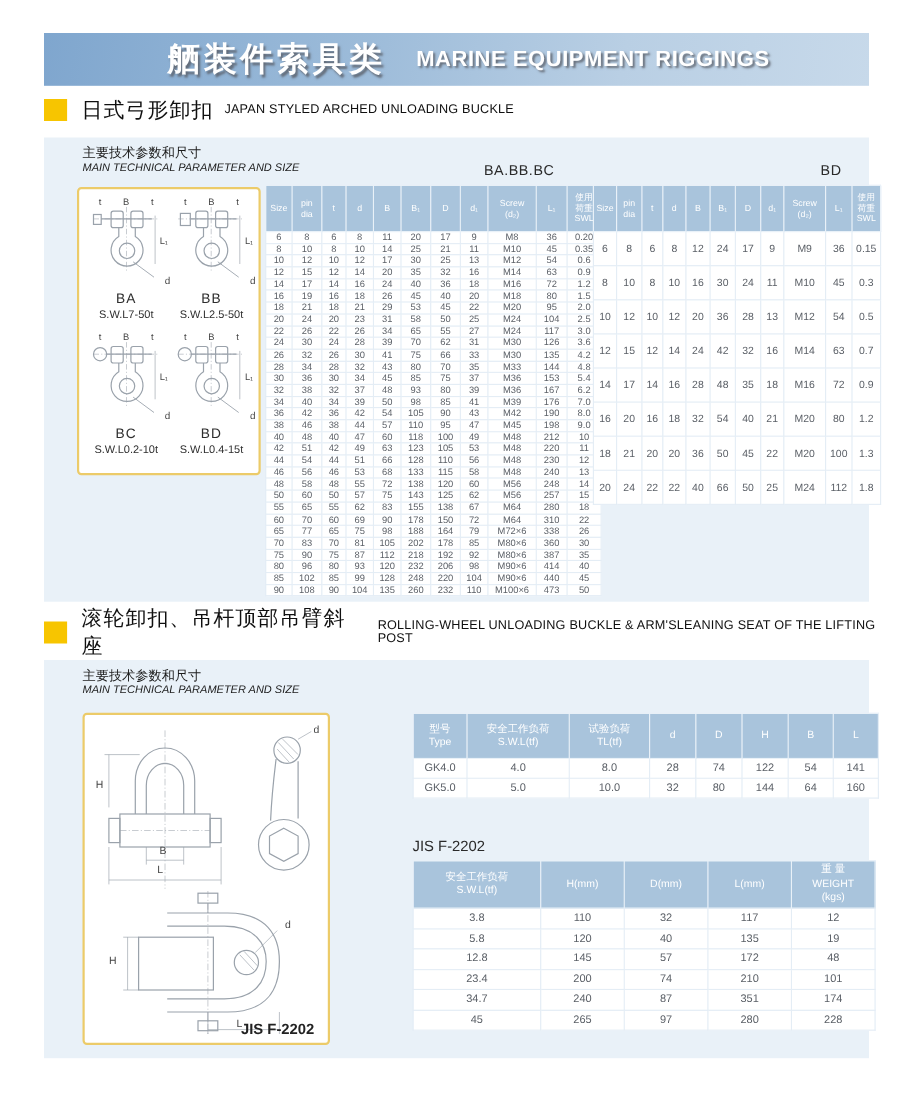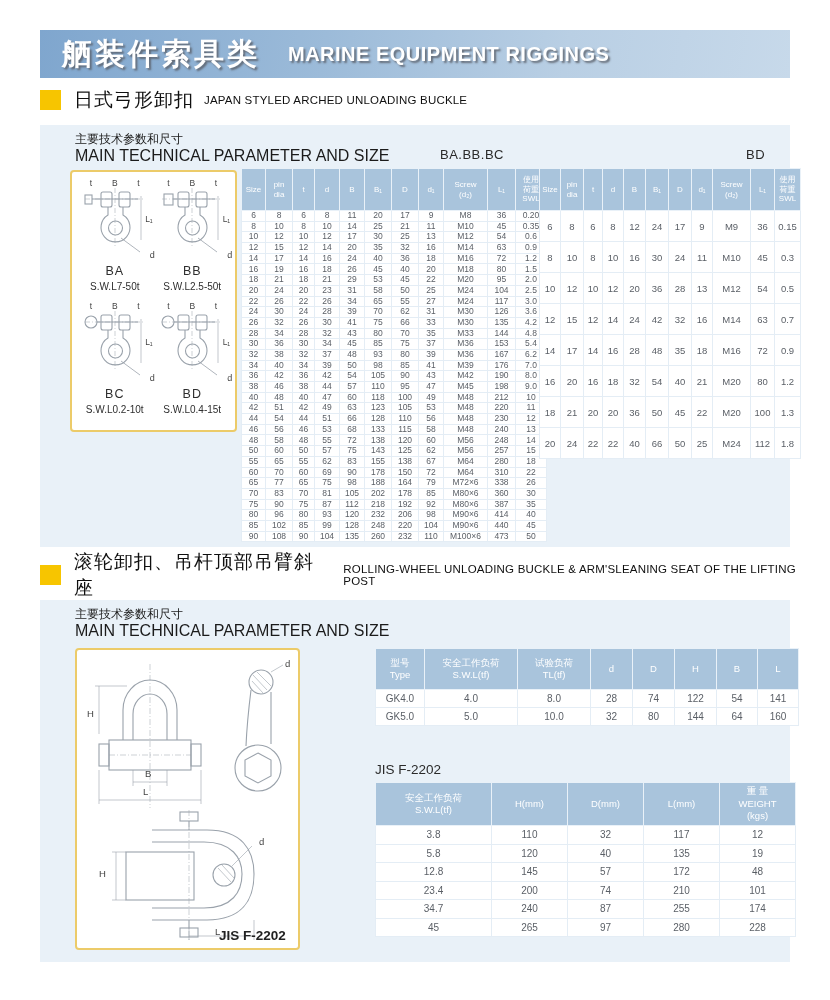--- a/index.html
+++ b/index.html
@@ -1,40 +1,40 @@
 <!DOCTYPE html>
 <html><head>
 <meta charset="utf-8">
 <style>
   html,body{margin:0;padding:0;background:#fff;}
   body{width:830px;height:1000px;position:relative;font-family:"Liberation Sans",sans-serif;overflow:hidden;}
 
   
   .banner{position:absolute;left:40px;top:30px;width:750px;height:48px;box-sizing:border-box;
     background:linear-gradient(100deg,#7fa6ce 0%,#9cbbd9 38%,#b9cfe4 70%,#c7d9ea 100%);
-    display:flex;align-items:center;padding-left:22px;}
+    display:flex;align-items:center;padding-left:22px;justify-content:center;}
   .banner-cn{font-size:30px;font-weight:bold;color:#fff;letter-spacing:3px;
     text-shadow:2px 2px 2px rgba(90,95,105,.85);}
   .banner-en{font-size:20px;font-weight:bold;color:#fff;margin-left:28px;letter-spacing:.5px;
     text-shadow:2px 2px 2px rgba(90,95,105,.85);}
 
   
   .sec-head{position:absolute;left:40px;display:flex;align-items:center;height:24px;}
   .sec-head.s1{top:88px;}
   .sec-head.s2{top:563px;}
   .bullet{width:21px;height:20px;background:#f7c500;margin-right:13px;flex:none;}
   .sec-cn{font-size:19px;font-weight:normal;color:#101010;letter-spacing:1px;}
   .sec-en{font-size:11.5px;font-weight:normal;color:#101010;margin-left:10px;letter-spacing:.2px;}
 
   
   .panel{position:absolute;left:40px;width:750px;background:#e9f1f8;}
   .panel.p1{top:125px;height:422px;}
   .panel.p2{top:600px;height:362px;}
   .param-cn{position:absolute;left:35px;top:6px;font-size:12px;color:#1b1b1b;}
-  .param-en{position:absolute;left:35px;top:22px;font-size:16px;color:#1b1b1b;}
+  .param-en{position:absolute;left:35px;top:22px;font-size:10px;color:#1b1b1b;font-style:italic;}
   .tbl-label{position:absolute;font-size:13px;color:#2a2a2a;letter-spacing:.5px;}
 
   
   .diag-box{position:absolute;background:#fff;border:2px solid #eccb69;border-radius:4px;box-sizing:border-box;}
   .diag-box.b1{left:30px;top:45px;width:167px;height:262px;display:grid;
     grid-template-columns:1fr 1fr;grid-template-rows:1fr 1fr;padding:6px 4px;}
   .diag-box.b2{left:35px;top:48px;width:225px;height:302px;}
   .diag-cell{position:relative;display:flex;flex-direction:column;align-items:center;}
   .dim-row{width:50px;display:flex;justify-content:space-between;font-size:8.5px;color:#444;height:10px;}
   .art-wrap{position:relative;width:64px;height:74px;}
@@ -933,21 +933,21 @@
           <td>23.4</td>
           <td>200</td>
           <td>74</td>
           <td>210</td>
           <td>101</td>
         </tr>
         <tr>
           <td>34.7</td>
           <td>240</td>
           <td>87</td>
-          <td>255</td>
+          <td>351</td>
           <td>174</td>
         </tr>
         <tr>
           <td>45</td>
           <td>265</td>
           <td>97</td>
           <td>280</td>
           <td>228</td>
         </tr>
       </tbody>

